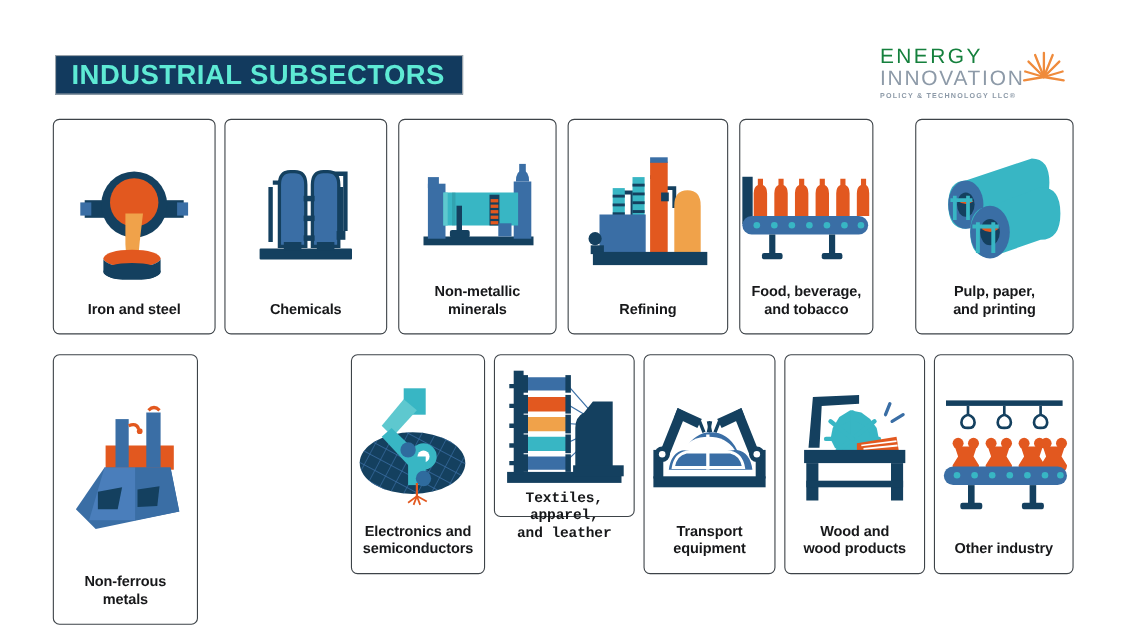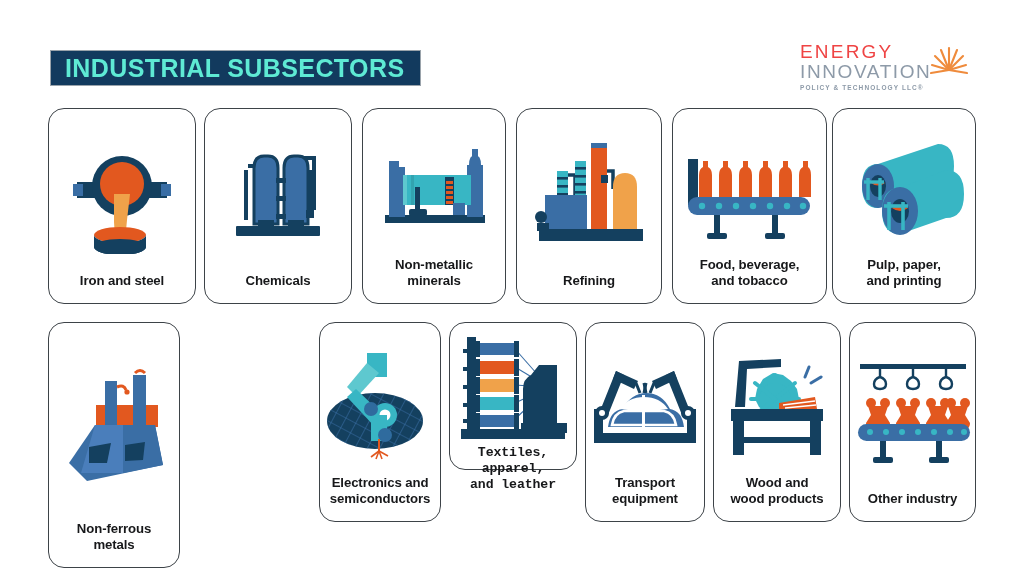--- a/index.html
+++ b/index.html
@@ -17,31 +17,31 @@
     display:flex;align-items:center;
     background:#123a5e;border:1px solid #9aa3ab;
     padding:0 16px 0 14px;box-sizing:border-box;
   }
   .title-text{
     color:#5eead4;font-size:25px;font-weight:bold;letter-spacing:.4px;
     line-height:1;white-space:nowrap;
   }
   .logo{position:absolute;right:44px;top:42px;width:180px;height:56px;}
   .logo-lines{position:absolute;left:0;top:0;width:135px;text-align:left;}
-  .logo-l1{color:#ef4444;font-size:19px;letter-spacing:2.2px;line-height:20px;
+  .logo-l1{color:#15803d;font-size:19px;letter-spacing:2.2px;line-height:20px;
     font-family:"Liberation Sans", sans-serif;}
   .logo-l2{color:#8d9aa8;font-size:19px;letter-spacing:1.6px;line-height:20px;}
   .logo-l3{color:#8d9aa8;font-size:6.5px;letter-spacing:1.1px;line-height:11px;font-weight:bold;}
   .logo-burst{position:absolute;right:8px;top:-2px;width:46px;height:46px;}
 
   
   .grid{position:absolute;left:0;top:0;width:1024px;height:576px;}
   .card{
     position:absolute;background:#ffffff;
-    border:1.3px solid #3d4348;border-radius:16px;
+    border:1.3px solid #3d4348;border-radius:6px;
     box-sizing:border-box;
     display:flex;flex-direction:column;align-items:center;
   }
   .card-art{
     width:100%;flex:1 1 auto;
     display:flex;align-items:center;justify-content:center;
     padding-top:6px;box-sizing:border-box;
   }
   .card-art svg{display:block;}
   .card-label{
@@ -187,21 +187,21 @@
           <rect x="62" y="16" width="16" height="84" fill="#e2581f"></rect>
           <rect x="62" y="12" width="16" height="5" fill="#3a6ea5"></rect>
           <rect x="72" y="44" width="7" height="8" fill="#14405f"></rect>
           <path d="M84 56 q0-14 12-14 q12 0 12 14 v44 h-24 z" fill="#f0a24a"></path>
           <rect x="10" y="98" width="104" height="12" fill="#14405f"></rect>
         </svg>
       </div>
       <div class="card-label">Refining</div>
     </div>
 
-    <div class="card" style="left:672px;top:108px;width:155px;height:196px;">
+    <div class="card" style="left:672px;top:108px;width:122px;height:196px;">
       <div class="card-art">
         <svg width="128" height="110" viewBox="0 0 128 110">
           <g fill="#e2581f">
             <path d="M17 30 h5 v6 q4 2 4 8 v22 h-13 v-22 q0-6 4-8 z"></path>
             <path d="M37 30 h5 v6 q4 2 4 8 v22 h-13 v-22 q0-6 4-8 z"></path>
             <path d="M57 30 h5 v6 q4 2 4 8 v22 h-13 v-22 q0-6 4-8 z"></path>
             <path d="M77 30 h5 v6 q4 2 4 8 v22 h-13 v-22 q0-6 4-8 z"></path>
             <path d="M97 30 h5 v6 q4 2 4 8 v22 h-13 v-22 q0-6 4-8 z"></path>
             <path d="M117 30 h5 v6 q3 2 3 8 v22 h-12 v-22 q0-6 4-8 z"></path>
           </g>

